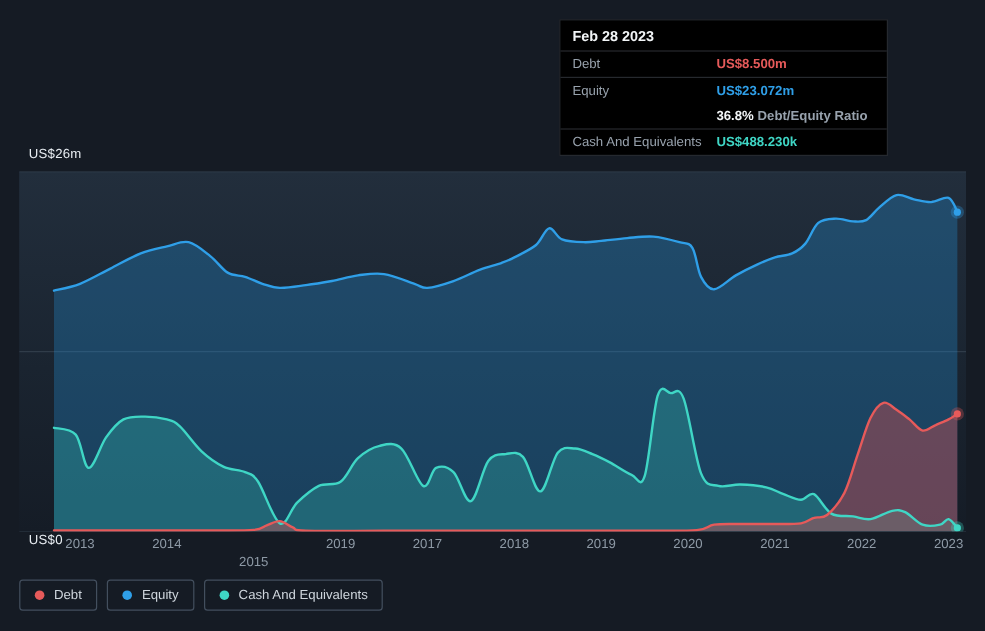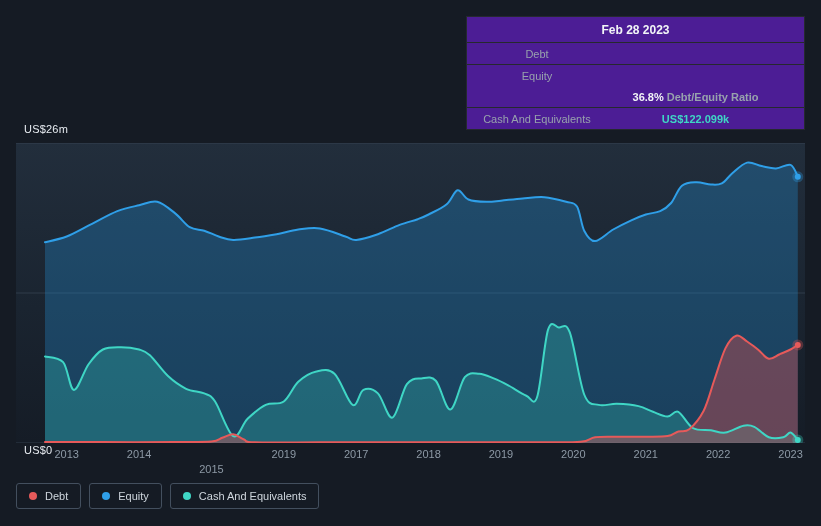--- a/index.html
+++ b/index.html
@@ -15,23 +15,23 @@
     background:linear-gradient(180deg,#222e3c 0%,#1a2430 55%,#151c26 100%);
   }
   .plot-wrap svg{position:absolute;left:0;top:0;display:block;}
   .y-label{position:absolute;font-size:11px;color:#e8edf2;letter-spacing:.2px;}
   .y-label.top{left:24px;top:123px;}
   .y-label.bottom{left:24px;top:444px;}
   .x-axis{position:absolute;left:0;top:448px;width:729px;height:16px;}
   .x-tick{position:absolute;top:0;transform:translateX(-50%);font-size:11px;color:#8d99a5;}
   
   .tooltip{
-    position:absolute;left:466px;top:16px;width:339px;
-    background:#4c1d95;border:1px solid #25292f;box-sizing:border-box;
-    font-size:11px;color:#98a2ad;text-align:center;
+    position:absolute;left:466px;top:16px;width:274px;
+    background:#000000;border:1px solid #25292f;box-sizing:border-box;
+    font-size:11px;color:#98a2ad;
   }
   .tt-header{padding:6px 10px 5px;font-size:12px;font-weight:bold;color:#f2f5f7;border-bottom:1px solid #26292e;}
   .tt-row{display:flex;align-items:center;padding:3px 10px;min-height:15px;}
   .tt-row .tt-label{flex:0 0 120px;color:#98a2ad;}
   .tt-row .tt-value{flex:1;font-weight:bold;color:#f2f5f7;}
   .tt-row.sep{border-bottom:1px solid #26292e;}
   .tt-ratio-label{font-weight:bold;color:#98a2ad;}
   
   .legend{position:absolute;left:16px;top:483px;display:flex;gap:8px;}
   .legend-item{
@@ -82,34 +82,36 @@
       <span class="x-tick" style="left: 573.367px; text-align: right;">2020</span>
       <span class="x-tick" style="left: 645.752px;">2021</span>
       <span class="x-tick" style="left: 718.138px;">2022</span>
       <span class="x-tick" style="left: 790.523px;">2023</span>
     </div>
 
   <div class="tooltip">
     <div class="tt-header">Feb 28 2023</div>
     <div class="tt-row sep">
       <span class="tt-label">Debt</span>
+      <span class="tt-value" style="color: rgb(230, 90, 90);">US$8.500m</span>
     </div>
     <div class="tt-row">
       <span class="tt-label">Equity</span>
+      <span class="tt-value" style="color: rgb(47, 159, 232);">US$23.072m</span>
     </div>
     <div class="tt-row sep">
       <span class="tt-label"></span>
       <span class="tt-value">
         <span>36.8%</span>
         <span class="tt-ratio-label">Debt/Equity Ratio</span>
       </span>
     </div>
     <div class="tt-row">
       <span class="tt-label">Cash And Equivalents</span>
-      <span class="tt-value" style="color: rgb(63, 214, 197);">US$122.099k</span>
+      <span class="tt-value" style="color: rgb(63, 214, 197);">US$488.230k</span>
     </div>
   </div>
 
   <div class="legend">
     <div class="legend-item">
       <span class="legend-dot" style="background: rgb(230, 90, 90);"></span>
       <span class="legend-label">Debt</span>
     </div>
     <div class="legend-item">
       <span class="legend-dot" style="background: rgb(47, 159, 232);"></span>

